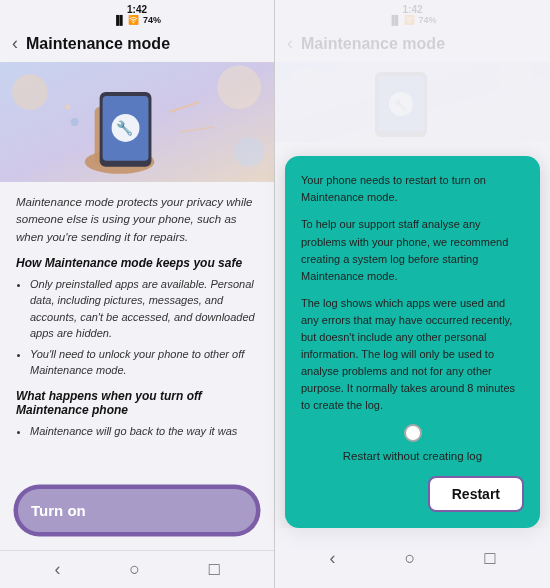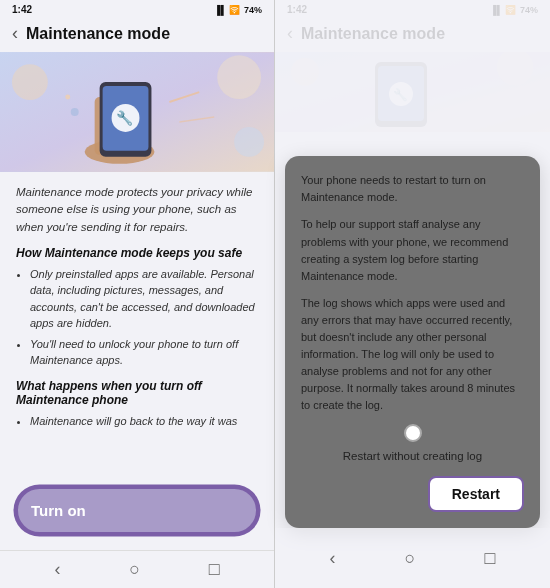--- a/index.html
+++ b/index.html
@@ -29,20 +29,21 @@
     
     .status-bar {
       display: flex;
       justify-content: space-between;
       align-items: center;
       padding: 4px 12px 2px;
       background: #f2f2f7;
       font-size: 10px;
       font-weight: 600;
       color: #111;
+      flex-direction: column;
     }
     .status-bar-left { font-size: 10px; font-weight: 700; }
     .status-bar-right { display: flex; align-items: center; gap: 3px; font-size: 9px; }
 
     
     .header {
       display: flex;
       align-items: center;
       padding: 6px 12px 8px;
       background: #f2f2f7;
@@ -160,21 +161,21 @@
       display: flex;
       flex-direction: column;
     }
 
     .dialog-top {
       flex: 1;
       background: rgba(242, 242, 247, 0.85);
     }
 
     .dialog-box {
-      background: #737373;
+      background: #14b8a6;
       margin: 0 10px;
       border-radius: 14px;
       padding: 16px;
       box-shadow: 0 4px 20px rgba(0,0,0,0.15);
     }
 
     .dialog-text {
       font-size: 11px;
       color: #222;
       line-height: 1.55;
@@ -290,21 +291,21 @@
       <circle cx="75" cy="60" r="4" fill="#a8bce0" opacity="0.7"></circle>
       <circle cx="68" cy="45" r="2.5" fill="#f0d0b0" opacity="0.8"></circle>
     </svg>
   </div>
 
   <div class="content">
     <p>Maintenance mode protects your privacy while someone else is using your phone, such as when you're sending it for repairs.</p>
     <h3>How Maintenance mode keeps you safe</h3>
     <ul>
       <li>Only preinstalled apps are available. Personal data, including pictures, messages, and accounts, can't be accessed, and downloaded apps are hidden.</li>
-      <li>You'll need to unlock your phone to turn off Maintenance apps.</li>
+      <li>You'll need to unlock your phone to other off Maintenance mode.</li>
     </ul>
     <h3>What happens when you turn off Maintenance phone</h3>
     <ul>
       <li>Maintenance will go back to the way it was</li>
     </ul>
   </div>
 
   <div class="button-area">
     <button class="turn-on-btn">Turn on</button>
   </div>

